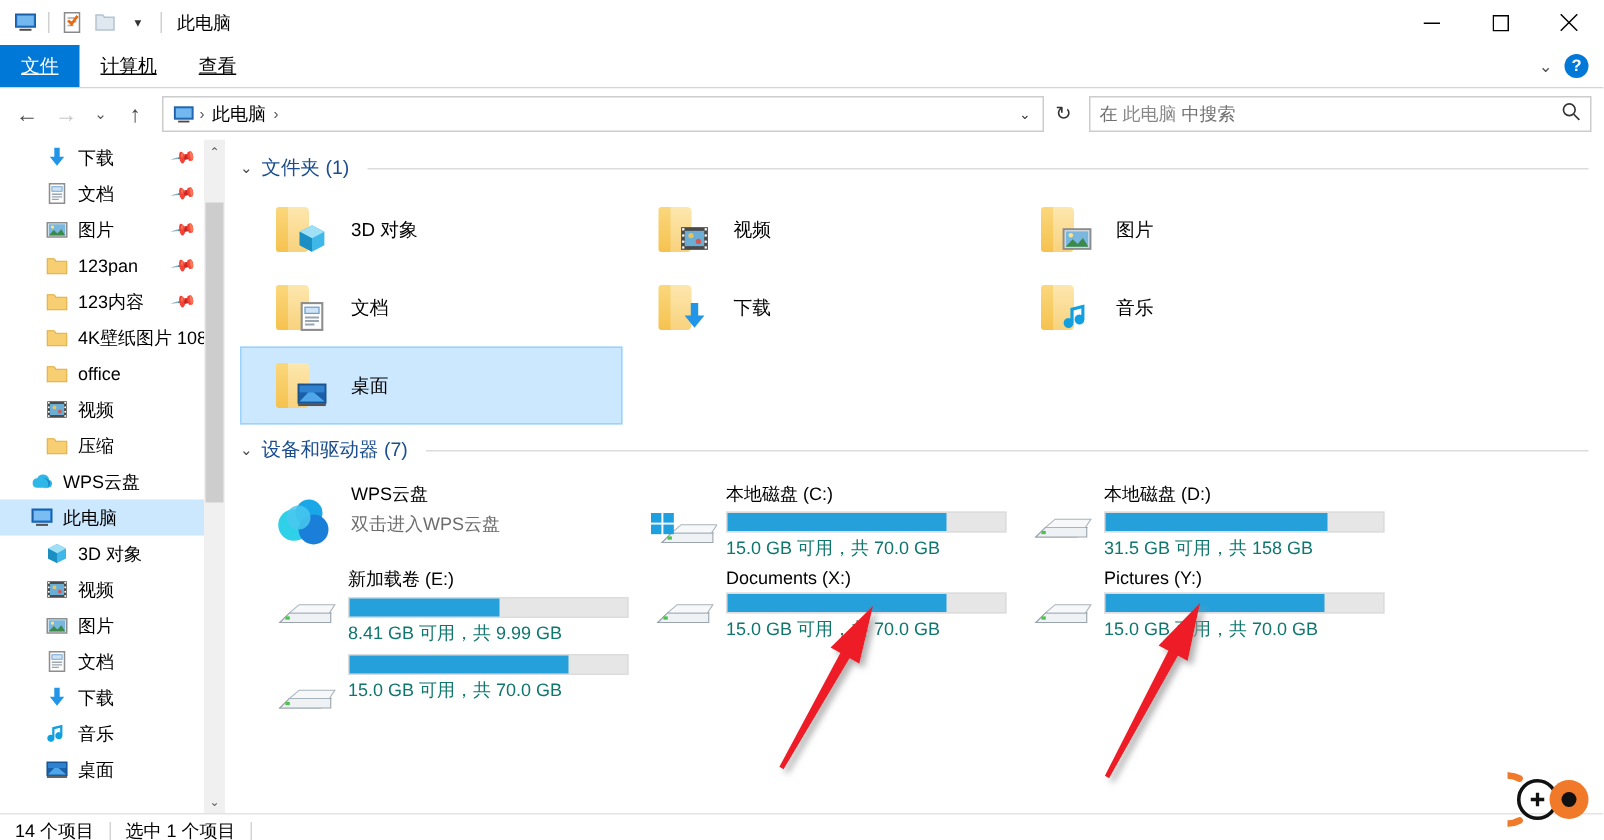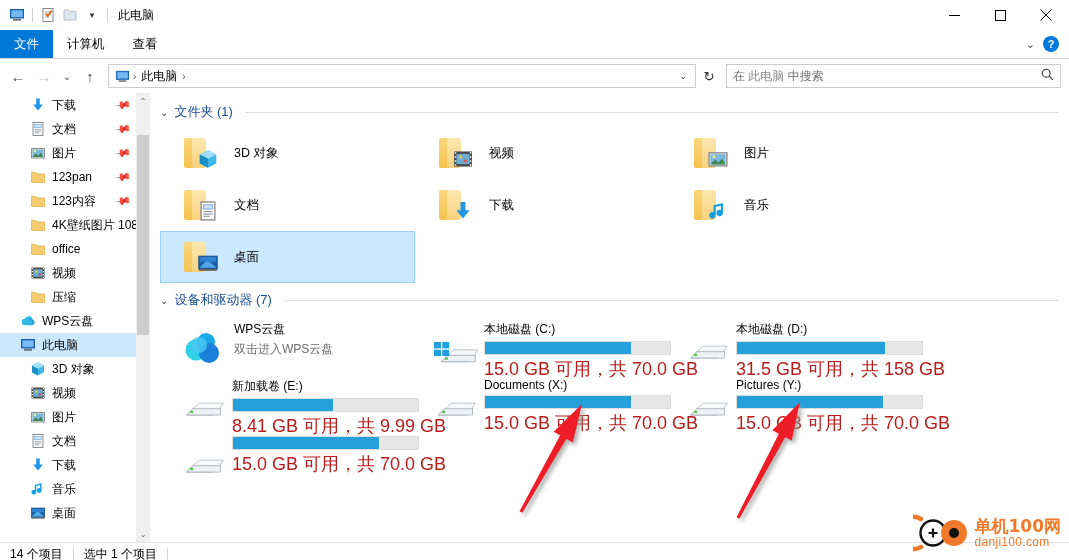--- a/index.html
+++ b/index.html
@@ -32,21 +32,21 @@
     font-size: 13px; color: #000;
   }
 
   
   .ribbon {
     height: 28px; display: flex; align-items: stretch;
     background: #ffffff; position: relative;
   }
   .tab {
     padding: 0 14px; display: flex; align-items: center;
-    font-size: 12.5px; color: #000;
+    font-size: 12.5px; color: #000; text-decoration: underline;
   }
   .tab.active { background: #0078d7; color: #ffffff; }
   .ribbon-right {
     margin-left: auto; display: flex; align-items: center;
     gap: 8px; padding-right: 10px;
   }
   .chev { font-size: 11px; color: #555; }
   .help-icon {
     width: 16px; height: 16px; border-radius: 50%;
     background: #0078d7; color: #fff; font-size: 11px; font-weight: bold;
@@ -172,21 +172,21 @@
   }
   .drive-ico { width: 42px; height: 40px; flex-shrink: 0; position: relative; margin-top: 12px;}
   .drive-info { flex: 1; padding-top: 2px; }
   .drive-name { font-size: 12px; margin-bottom: 3px; white-space: nowrap;}
   .drive-sub  { font-size: 12px; color: #6d6d6d; margin-top: 2px; }
   .bar-outer {
     width: 187px; height: 14px; background: #e6e6e6;
     border: 1px solid #dcdcdc; margin: 1px 0 2px 0;
   }
   .bar-fill { height: 100%; background: #26a0da; }
-  .drive-meta { font-size: 18px; color: #b91c1c; white-space: nowrap;}
+  .drive-meta { font-size: 12px; color: #0f766e; white-space: nowrap;}
 
   
   .wps-ico {
     width: 44px; height: 40px; position: relative; flex-shrink: 0; margin-top: 8px;
   }
 
   
   .statusbar {
     height: 23px; border-top: 1px solid #e3e3e3;
     display: flex; align-items: center; padding-left: 10px;
@@ -763,17 +763,13 @@
 </svg>
 
 <div class="watermark">
   <svg width="56" height="42" viewBox="0 0 56 42">
     <path d="M8 7 A16 16 0 1 0 8 35" fill="none" stroke="#f07a2a" stroke-width="4.5" stroke-linecap="round"></path>
     <circle cx="20" cy="21" r="12.5" fill="none" stroke="#111" stroke-width="2.4"></circle>
     <path d="M15.5 21h9M20 16.5v9" stroke="#111" stroke-width="2.2"></path>
     <circle cx="41" cy="21" r="13" fill="#f07a2a"></circle>
     <circle cx="41" cy="21" r="5" fill="#111"></circle>
   </svg>
-  <span class="wm-text">
-    <span class="wm-cn">单机100网</span>
-    <span class="wm-en">danji100.com</span>
-  </span>
 </div>
 
 </body></html>

